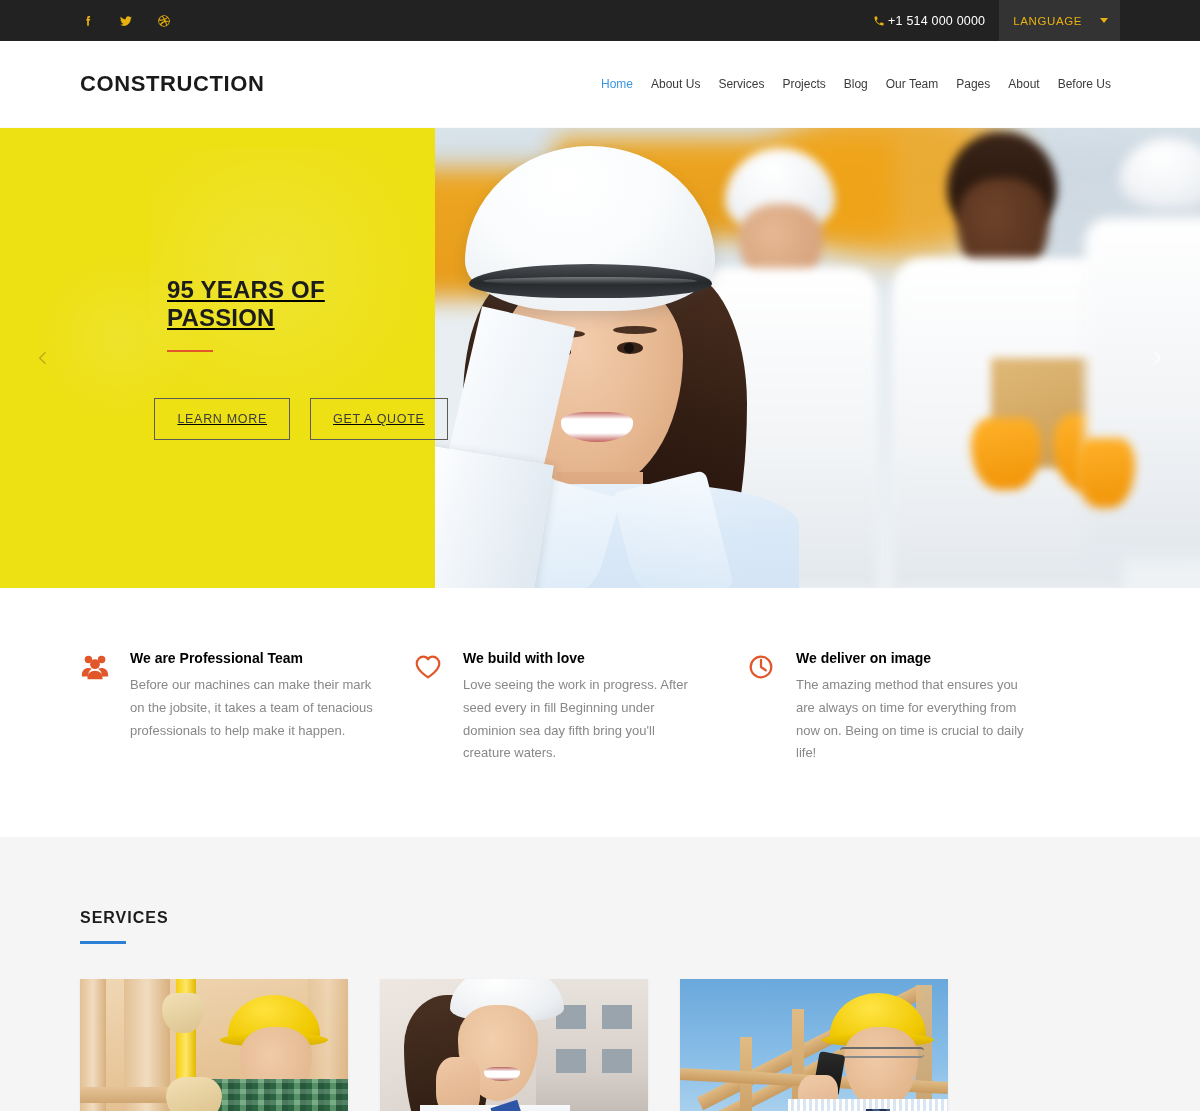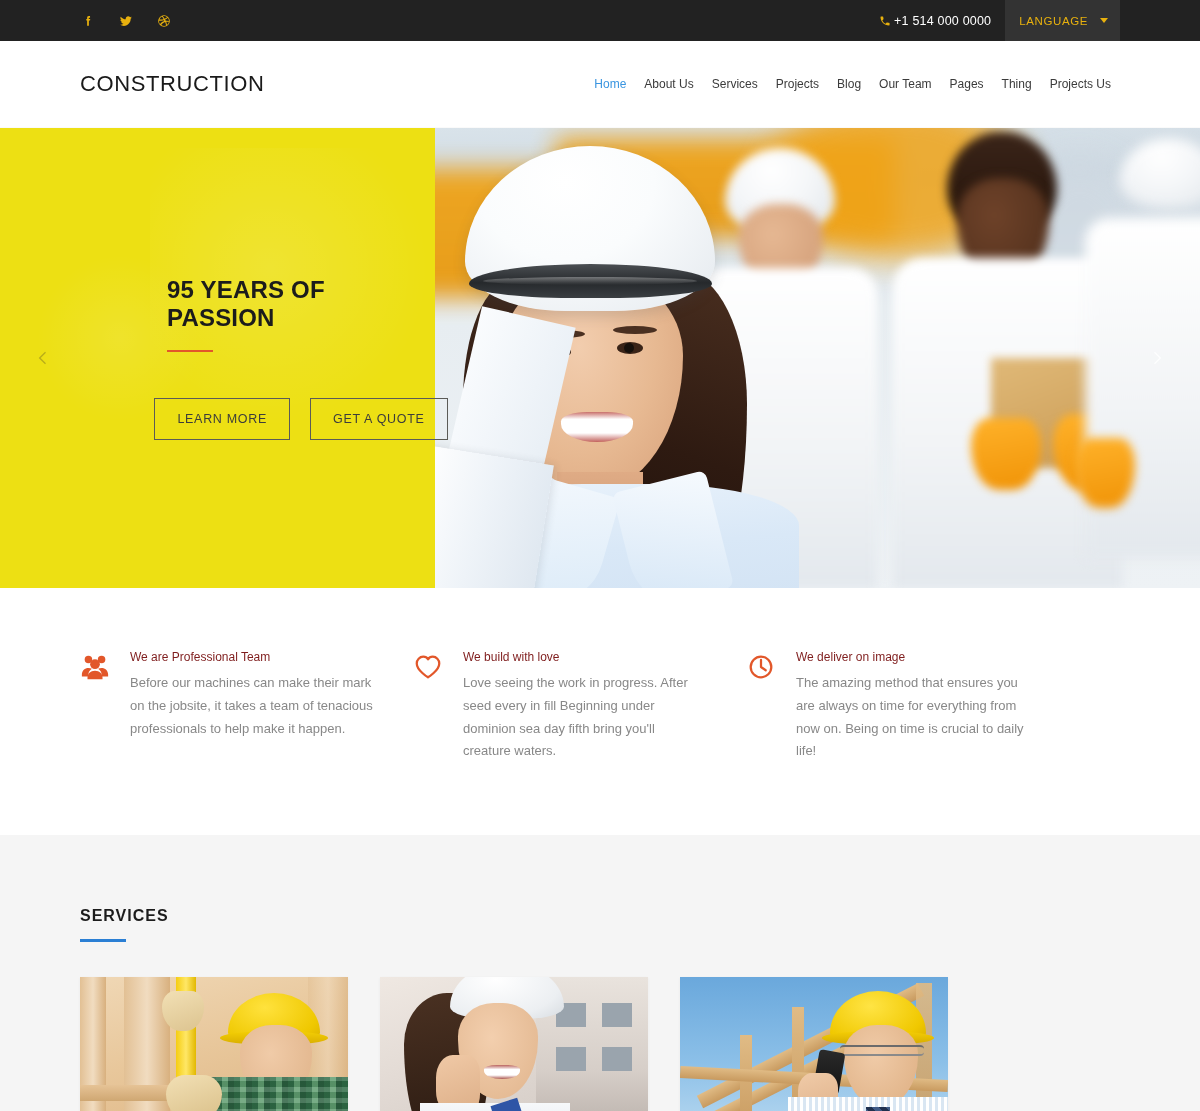--- a/index.html
+++ b/index.html
@@ -42,21 +42,21 @@
     color: #ffffff; font-size: 12.5px;
     letter-spacing: .2px;
   }
   .phone-icon svg { width: 12px; height: 12px; fill: #e8b10e; display:block; }
   .lang-btn {
     background: #333333;
     color: #e8b10e;
     font-size: 11.5px;
     letter-spacing: .6px;
     padding: 10px 12px 10px 14px;
-    display: flex; align-items: center; gap: 12px;
+    display: flex; align-items: center; gap: 18px;
     cursor: pointer;
     border: none;
     font-family: inherit;
     height: 41px;
   }
   .caret {
     width: 0; height: 0;
     border-left: 4px solid transparent;
     border-right: 4px solid transparent;
     border-top: 5px solid #e8b10e;
@@ -72,21 +72,21 @@
   }
   .header-inner {
     width: 1040px;
     margin: 0 auto;
     display: flex;
     align-items: center;
     justify-content: space-between;
   }
   .logo {
     font-size: 22px;
-    font-weight: normal;
+    font-weight: bold;
     color: #1a1a1a;
     letter-spacing: .6px;
     cursor: pointer;
   }
   .nav { display: flex; align-items: center; gap: 0px; }
   .nav-item {
     font-size: 12px;
     color: #3b3b3b;
     padding: 6px 9px;
     cursor: pointer;
@@ -103,20 +103,21 @@
   }
   .hero-left {
     width: 435px;
     background: #ede013;
     position: relative;
     display: flex;
     flex-direction: column;
     justify-content: center;
     padding-left: 167px;
     flex-shrink: 0;
+    text-decoration: underline;
   }
   .hero-left::before {
     content:"";
     position:absolute;
     top: 20px; left: 150px;
     width: 300px; height: 300px;
     background: radial-gradient(circle at 40% 40%, rgba(255,255,255,.13), rgba(255,255,255,0) 62%);
     pointer-events:none;
   }
   .hero-left::after {
@@ -279,21 +280,21 @@
   }
   .features-inner {
     width: 1040px; margin: 0 auto;
     display: flex;
     gap: 0px;
   }
   .feature { display: flex; gap: 16px; width: 333px; padding-right: 40px; }
   .feature-icon { flex-shrink: 0; width: 34px; padding-top: 2px; }
   .feature-icon svg { width: 30px; height: 30px; }
   .feature-title {
-    font-size: 12px; font-weight: normal; color: #7f1d1d;
+    font-size: 14px; font-weight: bold; color: #000000;
     margin-bottom: 8px;
   }
   .feature-text {
     font-size: 13px; line-height: 1.75; color: #888888;
   }
 
   
   .services {
     background: #f5f5f5;
     padding: 72px 0 0 0;
@@ -420,22 +421,22 @@
   <div class="header-inner">
     <div class="logo">CONSTRUCTION</div>
     <nav class="nav">
       <span class="nav-item active">Home</span>
       <span class="nav-item">About Us</span>
       <span class="nav-item">Services</span>
       <span class="nav-item">Projects</span>
       <span class="nav-item">Blog</span>
       <span class="nav-item">Our Team</span>
       <span class="nav-item">Pages</span>
-      <span class="nav-item">Thing</span>
-      <span class="nav-item">Projects Us</span>
+      <span class="nav-item">About</span>
+      <span class="nav-item">Before Us</span>
     </nav>
   </div>
 </div>
 
 <div class="hero">
   <div class="hero-left">
     <div class="hero-title">95 YEARS OF PASSION</div>
     <div class="hero-divider"></div>
     <div class="hero-buttons">
       <button class="hero-btn">LEARN MORE</button>

